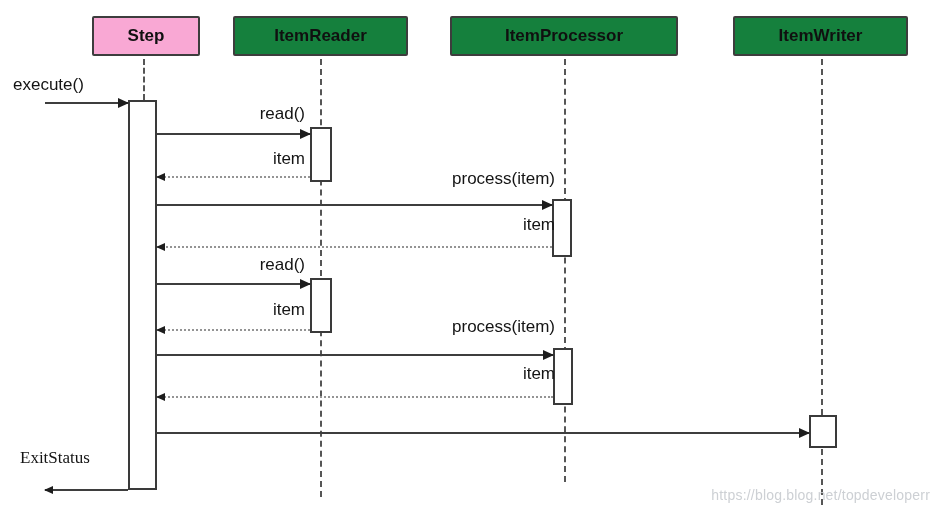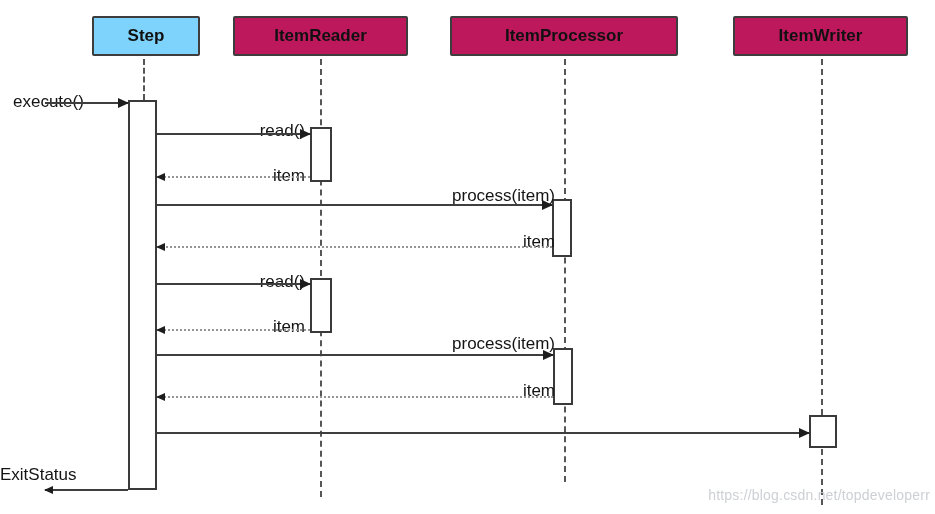--- a/index.html
+++ b/index.html
@@ -6,42 +6,42 @@
   #canvas{
     position:relative;width:935px;height:514px;background:#ffffff;
     font-family:"Liberation Sans",sans-serif;overflow:hidden;
   }
   
   .pbox{
     position:absolute;top:16px;height:40px;border:2px solid #3d3d3d;border-radius:2px;
     display:flex;align-items:center;justify-content:center;
     font-weight:bold;font-size:17px;color:#101010;box-sizing:border-box;
   }
-  .pbox.blue{background:#7dd3fc;}
-  .pbox.yellow{background:#be185d;}
+  .pbox.blue{background:#f9a8d4;}
+  .pbox.yellow{background:#15803d;}
   
   .lifeline{position:absolute;width:0;border-left:2px dashed #565656;}
   
   .act{position:absolute;background:#ffffff;border:2px solid #3a3a3a;box-sizing:border-box;}
   
   .line{position:absolute;height:0;}
   .line.solid{border-top:2px solid #3e3e3e;}
   .line.dotted{border-top:2px dotted #949494;}
   .line::after{content:"";position:absolute;width:0;height:0;}
   .line.head-right::after{
     right:-1px;top:-6px;
     border-left:11px solid #1d1d1d;border-top:5px solid transparent;border-bottom:5px solid transparent;
   }
   .line.head-left::after{
     left:-1px;top:-5px;
     border-right:9px solid #1d1d1d;border-top:4px solid transparent;border-bottom:4px solid transparent;
   }
   
   .mlabel{
-    position:absolute;font-size:17px;color:#141414;white-space:nowrap;margin-top:17px;
+    position:absolute;font-size:17px;color:#141414;white-space:nowrap;
   }
   .mlabel.center{text-align:right;}
   
   #watermark{
     position:absolute;right:5px;top:487px;font-size:14px;color:#cdd0d4;
     letter-spacing:.2px;
   }
 </style>
 </head>
 <body>
@@ -95,18 +95,18 @@
   <div class="line dotted head-left" style="left:157px;top:329px;width:153px;"></div>
 
   <div class="mlabel center" style="left:385px;top:317px;width:170px;">process(item)</div>
   <div class="line solid head-right" style="left:157px;top:354px;width:396px;"></div>
 
   <div class="mlabel center" style="left:385px;top:364px;width:170px;">item</div>
   <div class="line dotted head-left" style="left:157px;top:396px;width:396px;"></div>
 
   <div class="line solid head-right" style="left:157px;top:432px;width:652px;"></div>
 
-  <div class="mlabel" style="left:0;top:448px;">ExitStatus</div>
+  <div class="mlabel" style="left:20px;top:448px;font-family:Liberation Serif, serif;">ExitStatus</div>
   <div class="line solid head-left" style="left:45px;top:489px;width:83px;"></div>
 
-  <div id="watermark">https://blog.csdn.net/topdeveloperr</div>
+  <div id="watermark">https://blog.blog.net/topdeveloperr</div>
 
 </div>
 
 </body></html>

